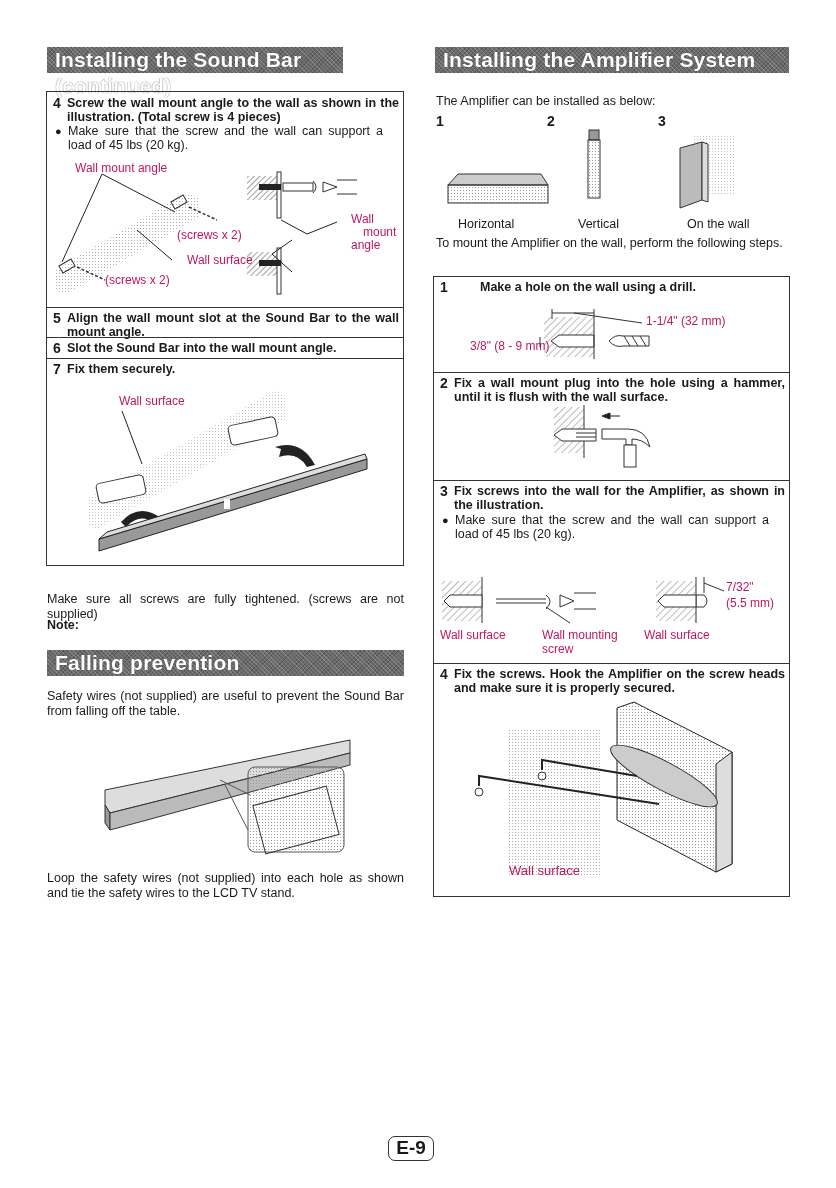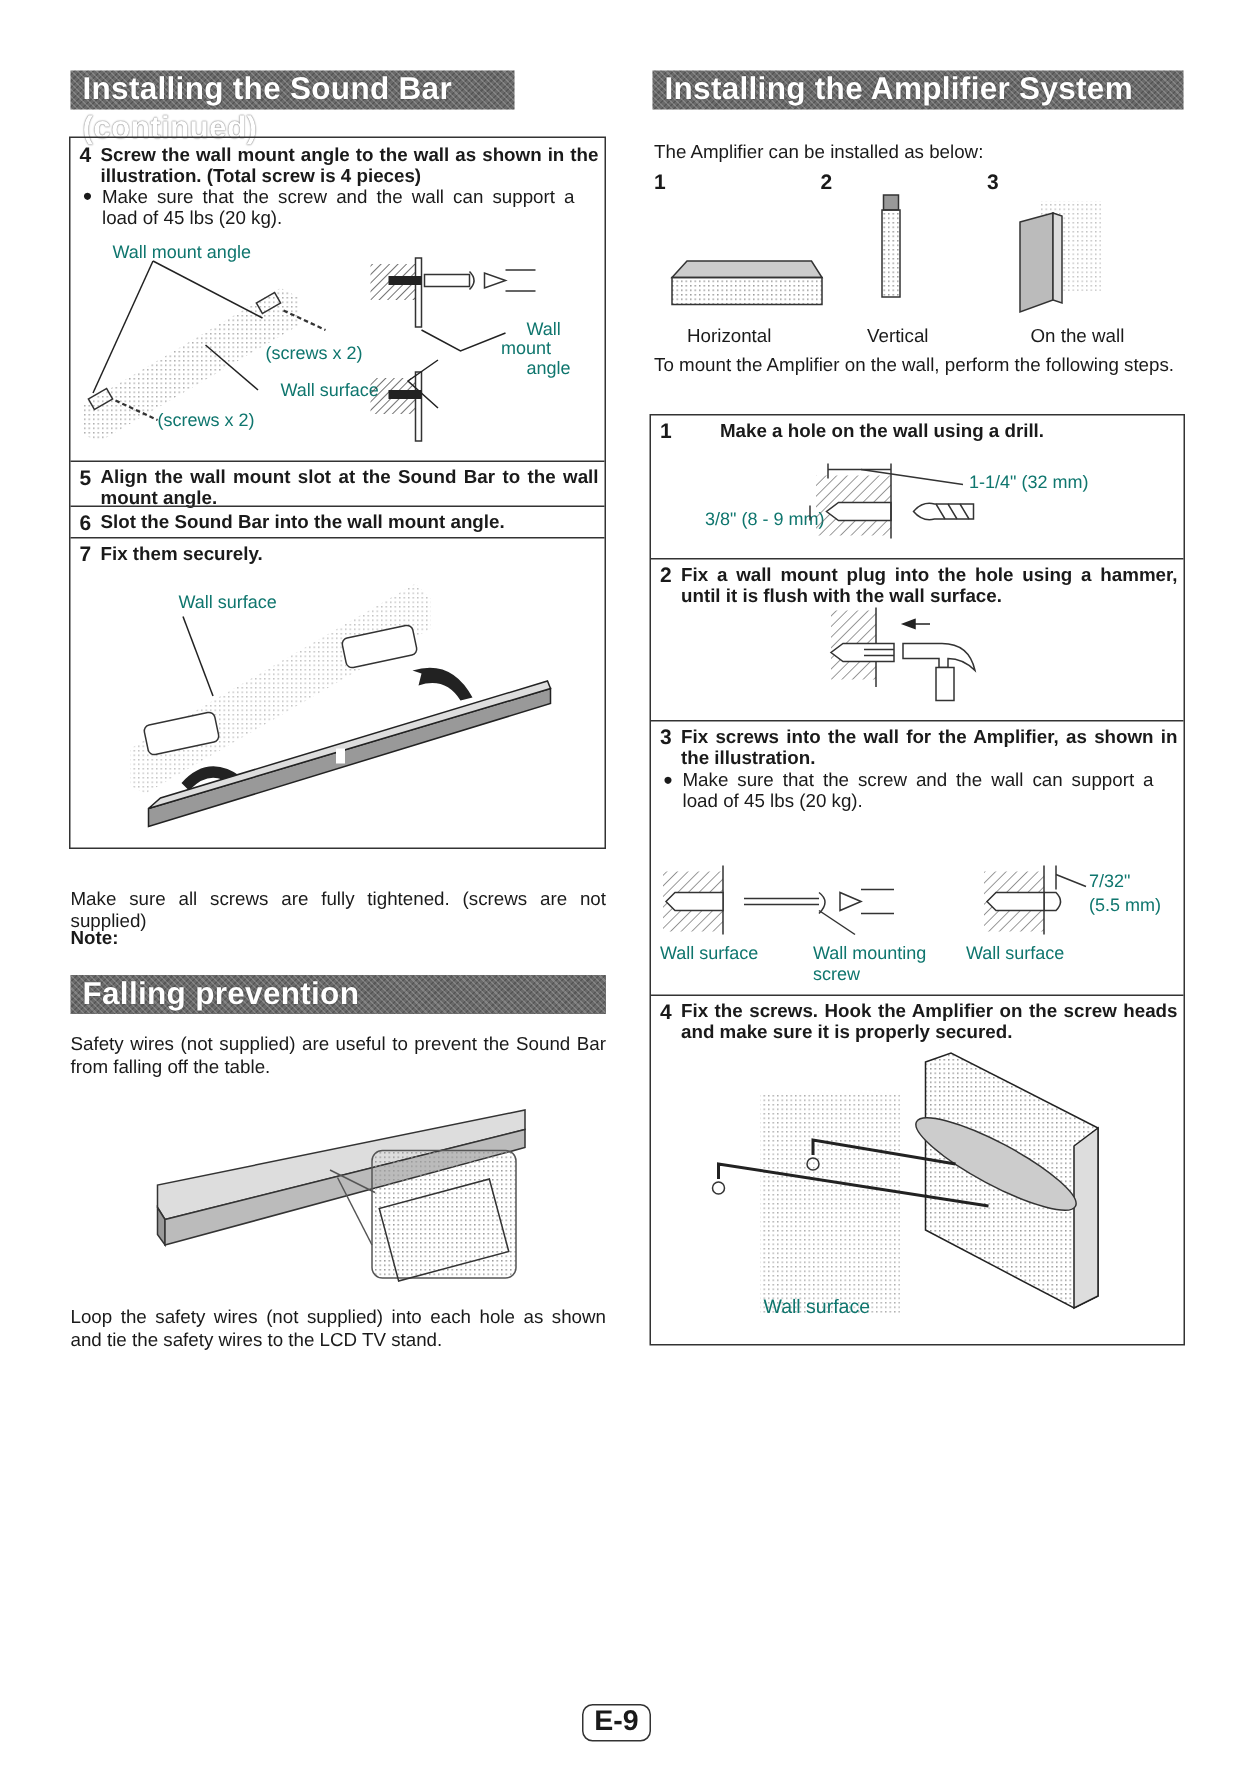--- a/index.html
+++ b/index.html
@@ -11,41 +11,41 @@
     background-image: repeating-linear-gradient(45deg, rgba(255,255,255,0.18) 0 1px, transparent 1px 3px), repeating-linear-gradient(-45deg, rgba(0,0,0,0.18) 0 1px, transparent 1px 3px);
     text-shadow: 0 0 1px #333;
   }
   .box { position:absolute; border:1.5px solid #333; box-sizing:border-box; }
   .row { position:absolute; left:0; right:0; border-top:1.5px solid #333; box-sizing:border-box; }
   .stepnum { position:absolute; left:6px; font-weight:bold; font-size:14px; }
   .steptxt { position:absolute; left:20px; right:4px; font-weight:bold; font-size:12.5px; line-height:14px; text-align:justify; }
   .bullet { position:absolute; left:8px; right:20px; font-size:12.5px; line-height:14px; padding-left:13px; text-align:justify; }
   .bullet::before { content:"●"; position:absolute; left:0; top:0; font-size:11px; }
   .t { position:absolute; font-size:12.5px; line-height:14px; }
-  .lbl { position:absolute; font-size:12px; line-height:13px; color:#0f766e; }
+  .lbl { position:absolute; font-size:12px; line-height:13px; color:#be185d; }
   .body { position:absolute; font-size:12.5px; line-height:14.5px; text-align:justify; }
   svg { position:absolute; overflow:visible; }
   .pagenum { position:absolute; left:388px; top:1136px; width:46px; height:25px; border:1.5px solid #333; border-radius:7px; box-sizing:border-box; text-align:center; font-weight:bold; font-size:19px; line-height:22px; }
 </style>
 </head>
 <body>
 
 <div class="hdr" style="left:47px; top:47px; width:296px;">Installing the Sound Bar (continued)</div>
 
 <div class="box" style="left:46px; top:91px; width:358px; height:475px;">
 
   <div class="stepnum" style="top:3px;">4</div>
   <div class="steptxt" style="top:4px;">Screw the wall mount angle to the wall as shown in the illustration. (Total screw is 4 pieces)</div>
   <div class="bullet" style="top:32px;">Make sure that the screw and the wall can support a load of 45 lbs (20 kg).</div>
   <div class="lbl" style="left:28px; top:70px;">Wall mount angle</div>
   <div class="lbl" style="left:130px; top:137px;">(screws x 2)</div>
   <div class="lbl" style="left:140px; top:162px;">Wall surface</div>
   <div class="lbl" style="left:58px; top:182px;">(screws x 2)</div>
   <div class="lbl" style="left:304px; top:121px;">Wall</div>
-  <div class="lbl" style="left:287px; top:134px;">mount</div>
+  <div class="lbl" style="left:316px; top:134px;">mount</div>
   <div class="lbl" style="left:304px; top:147px;">angle</div>
   <svg width="358" height="140" style="left:0; top:70px;">
     <defs>
       <pattern id="hatch" width="4" height="4" patternUnits="userSpaceOnUse" patternTransform="rotate(45)">
           <line x1="0" y1="0" x2="0" y2="4" stroke="#444" stroke-width="1"></line>
         </pattern>
       <pattern id="dots" width="3" height="3" patternUnits="userSpaceOnUse">
           <rect width="1" height="1" fill="#999"></rect>
         </pattern>
     </defs>

